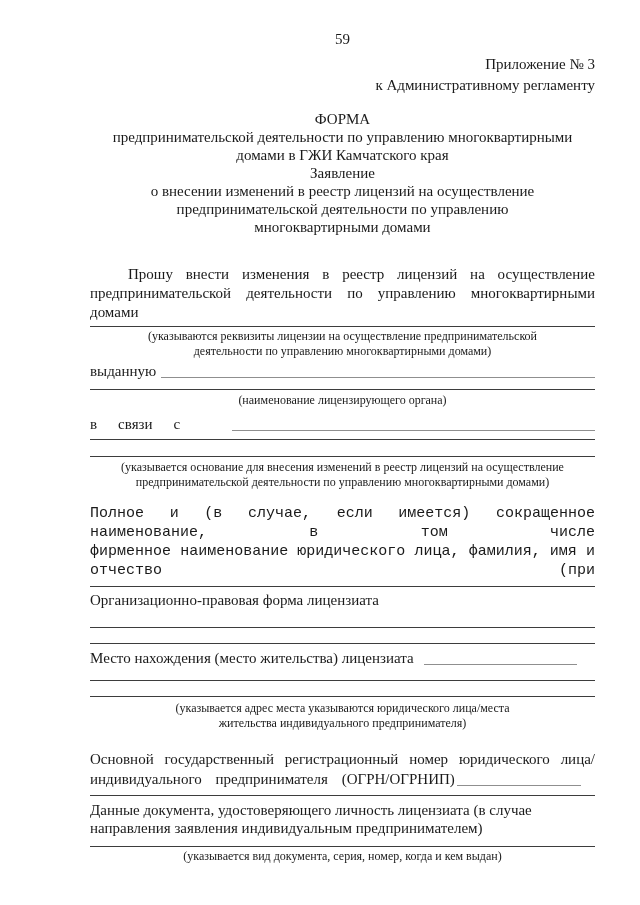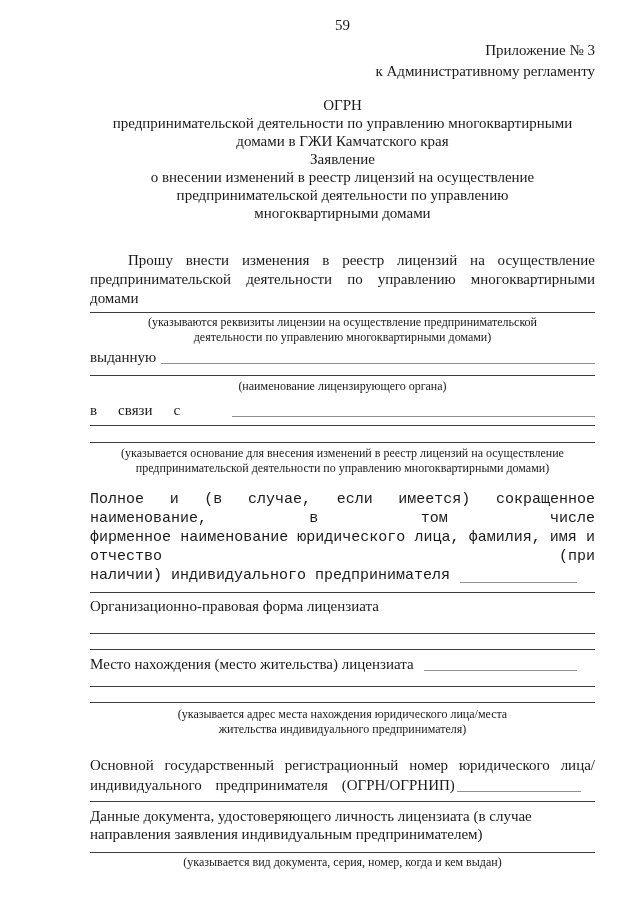--- a/index.html
+++ b/index.html
@@ -5,21 +5,21 @@
   html,body{margin:0;padding:0;background:#ffffff;}
   .page{
     position:relative;
     width:640px;height:905px;
     background:var(--paper,#fff);
     color:var(--text,#1a1a1a);
     font-family:"Liberation Serif","DejaVu Serif",serif;
     font-size:15px;
     overflow:hidden;
     box-sizing:border-box;
-    padding-top:16px;
+    padding-top:30px;
   }
   .content{margin-left:90px;width:505px;}
   .center{text-align:center;}
   .right{text-align:right;}
   .pageno{line-height:18px;}
   .appendix{margin-top:6px;line-height:21px;}
   .h-block{line-height:18px;}
   .para{line-height:19px;}
   .jl{text-align:justify;text-align-last:justify;}
   .indent{padding-left:38px;}
@@ -38,21 +38,21 @@
   <div class="content">
 
     <div class="pageno center">59</div>
 
     <div class="appendix right">
       <div>Приложение № 3</div>
       <div>к Административному регламенту</div>
     </div>
 
     <div class="h-block center" style="margin-top:14px;">
-      <div>ОГРН</div>
+      <div>ФОРМА</div>
       <div>предпринимательской деятельности по управлению многоквартирными</div>
       <div>домами в ГЖИ Камчатского края</div>
     </div>
 
     <div class="h-block center" style="">
       <div>Заявление</div>
       <div>о внесении изменений в реестр лицензий на осуществление</div>
       <div>предпринимательской деятельности по управлению</div>
       <div>многоквартирными домами</div>
     </div>
@@ -85,39 +85,35 @@
     <div class="rule" style="margin-top:5px;"></div>
     <div class="rule" style="margin-top:16px;"></div>
     <div class="cap" style="margin-top:3px;">
       <div>(указывается основание для внесения изменений в реестр лицензий на осуществление</div>
       <div>предпринимательской деятельности по управлению многоквартирными домами)</div>
     </div>
 
     <div class="para" style="margin-top:14px;font-family:Liberation Mono, monospace;">
       <div class="jl">Полное и (в случае, если имеется) сокращенное наименование, в том числе</div>
       <div class="jl">фирменное наименование юридического лица, фамилия, имя и отчество (при</div>
-      <div class="fieldrow">
-        <span class="label">наличии) индивидуального предпринимателя</span>
-        <span class="fill" style="margin-left:10px;margin-right:18px;"></span>
-      </div>
     </div>
 
     <div class="rule" style="margin-top:6px;"></div>
     <div class="para" style="margin-top:4px;">Организационно-правовая форма лицензиата</div>
     <div class="rule" style="margin-top:17px;"></div>
     <div class="rule" style="margin-top:15px;"></div>
 
     <div class="fieldrow" style="margin-top:4px;">
       <span class="label">Место нахождения (место жительства) лицензиата</span>
       <span class="fill" style="margin-left:10px;margin-right:18px;"></span>
     </div>
     <div class="rule" style="margin-top:12px;"></div>
     <div class="rule" style="margin-top:15px;"></div>
     <div class="cap" style="margin-top:4px;">
-      <div>(указывается адрес места нахождения юридического лица/места</div>
+      <div>(указывается адрес места указываются юридического лица/места</div>
       <div>жительства индивидуального предпринимателя)</div>
     </div>
 
     <div class="para" style="margin-top:18px;line-height:20px;">
       <div class="jl">Основной государственный регистрационный номер юридического лица/</div>
       <div class="fieldrow">
         <span class="label mid-words">индивидуального предпринимателя (ОГРН/ОГРНИП)</span>
         <span class="fill" style="margin-left:2px;margin-right:14px;"></span>
       </div>
     </div>

